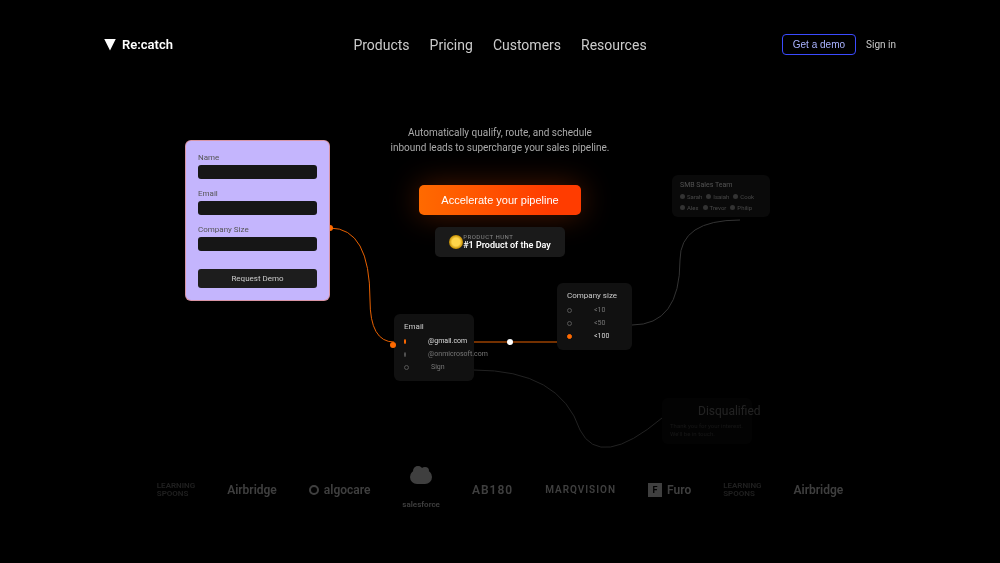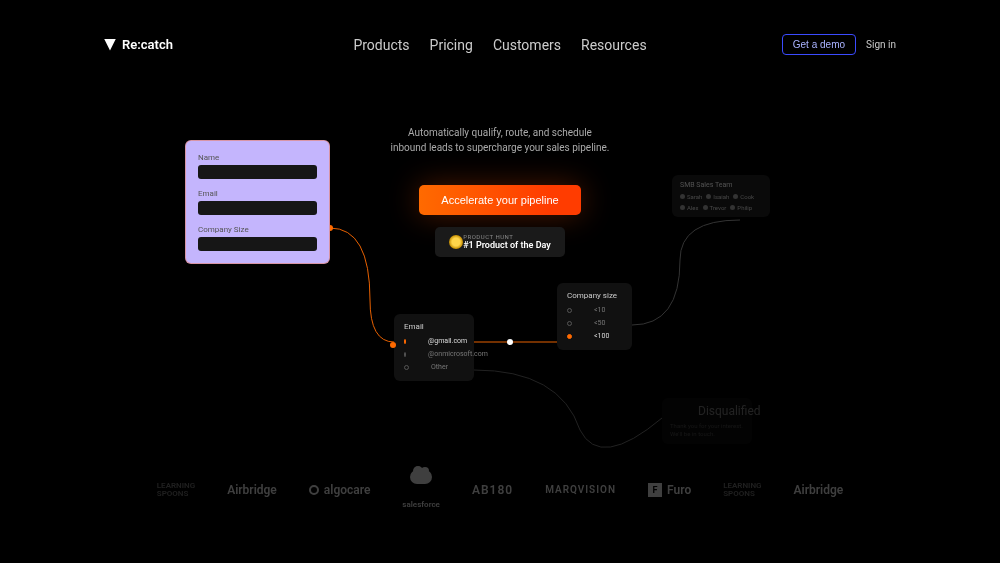--- a/index.html
+++ b/index.html
@@ -258,36 +258,37 @@
   </svg>
 </div>
 
 <div class="card form-card">
   <div class="field-label">Name</div>
   <div class="field"></div>
   <div class="field-label">Email</div>
   <div class="field"></div>
   <div class="field-label">Company Size</div>
   <div class="field"></div>
+  <div class="submit">Request Demo</div>
 </div>
 
 <div class="card email-card">
   <span class="connector-left"></span>
   <div class="title">Email</div>
   <div class="radio-row active">
       <span class="radio-dot"></span>
       <span>@gmail.com</span>
     </div>
   <div class="radio-row">
       <span class="radio-dot"></span>
       <span>@onmicrosoft.com</span>
     </div>
   <div class="radio-row">
       <span class="radio-dot"></span>
-      <span>Other</span>
+      <span>Sign</span>
     </div>
 </div>
 
 <div class="card size-card">
   <div class="title">Company size</div>
   <div class="radio-row">
       <span class="radio-dot"></span>
       <span>&lt;10</span>
     </div>
   <div class="radio-row">

